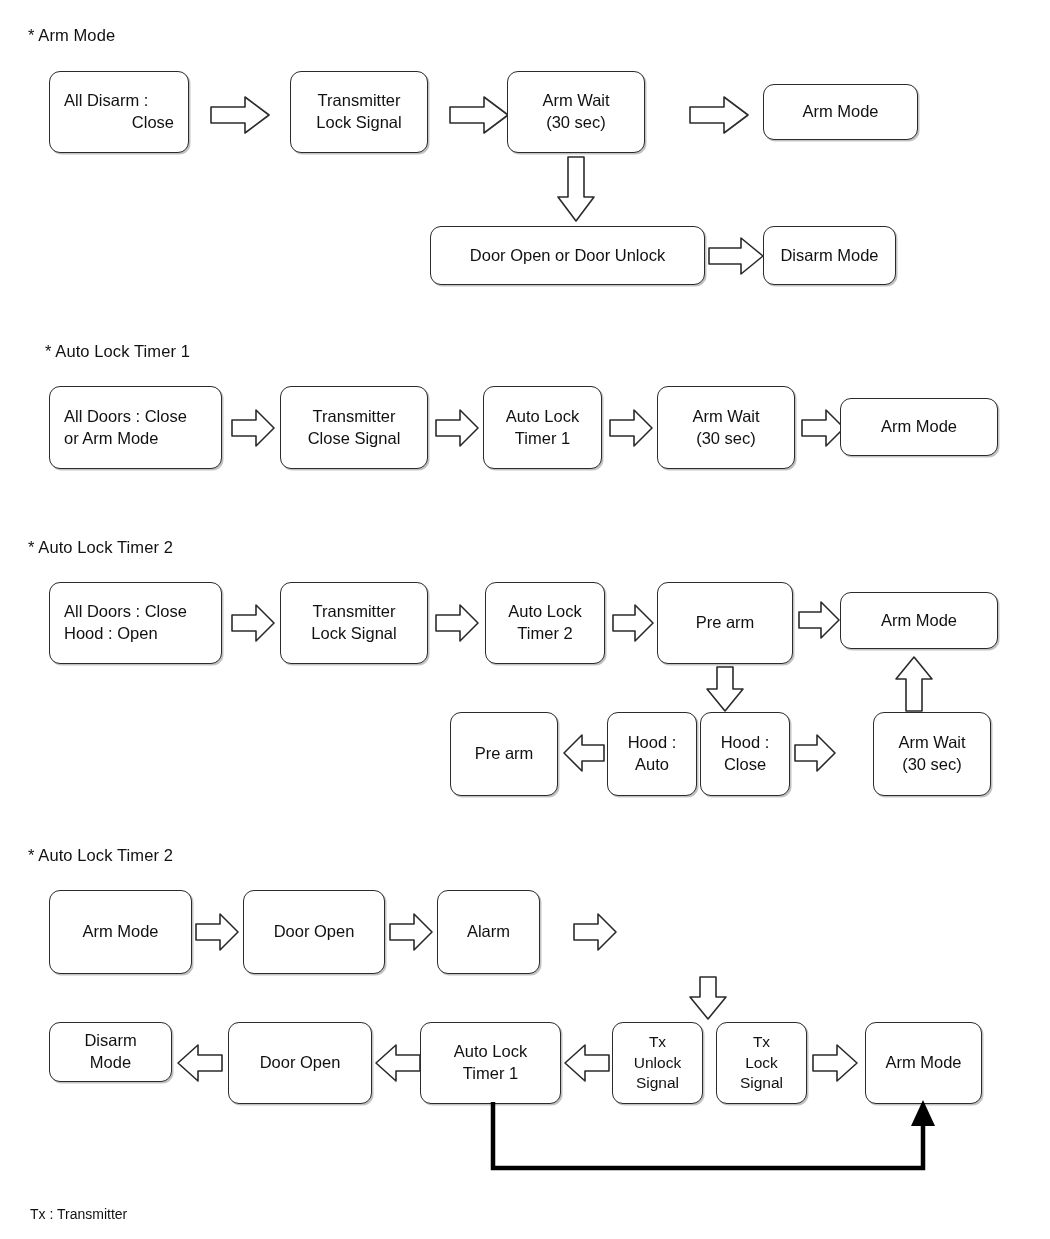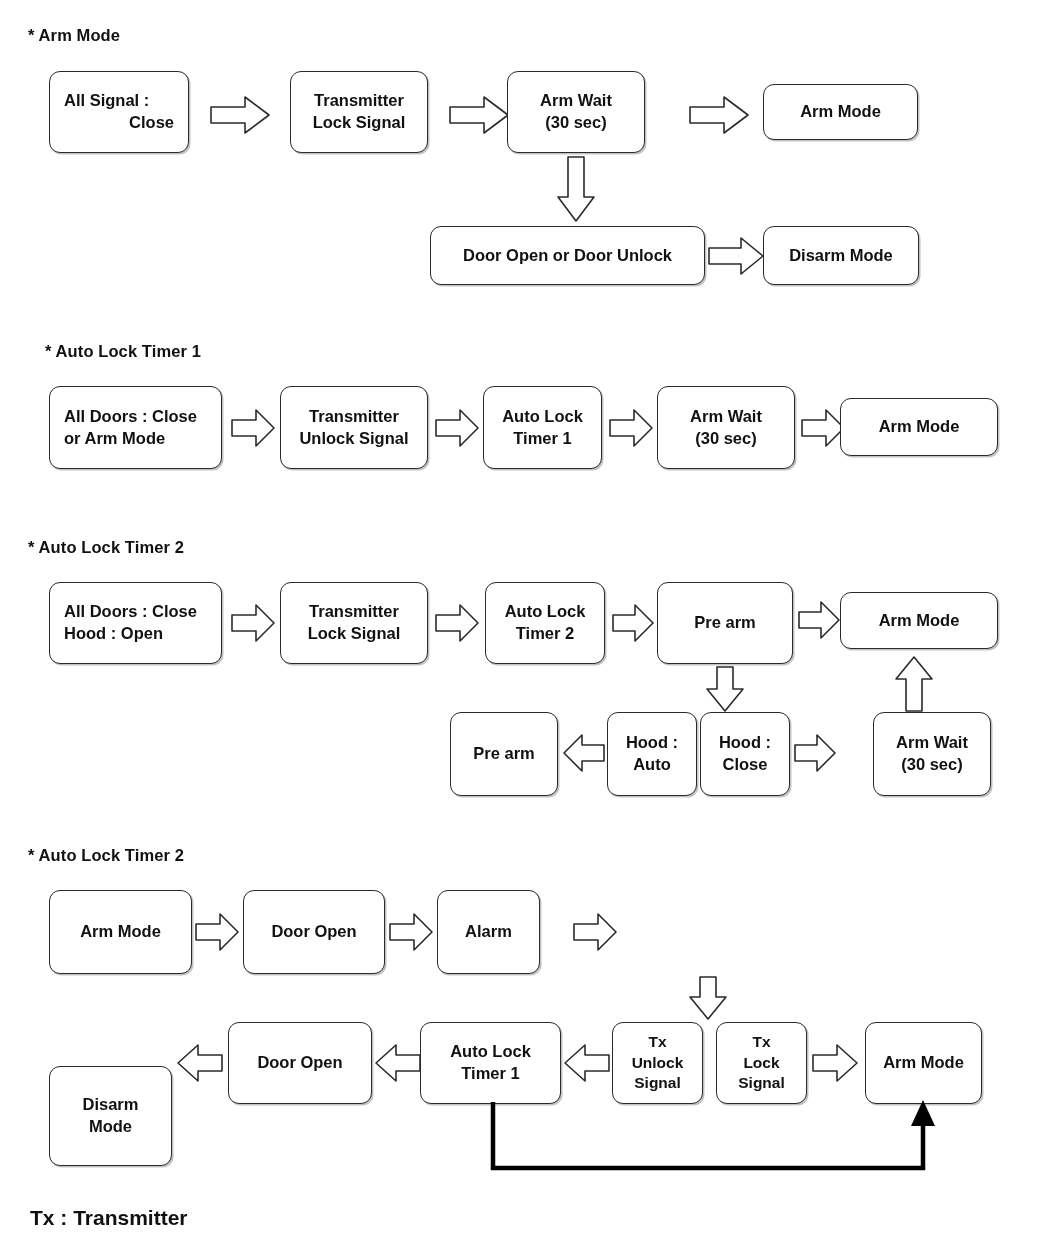--- a/index.html
+++ b/index.html
@@ -11,32 +11,31 @@
   body {
     font-family: "Liberation Sans", sans-serif;
     color: #1a1a1a;
   }
   #canvas {
     position: relative;
     width: 1050px;
     height: 1239px;
     background: #ffffff;
     overflow: hidden;
-    font-weight: bold;
   }
   .section-title {
     position: absolute;
     font-size: 16.5px;
     color: #111111;
     white-space: nowrap;
     letter-spacing: 0.1px;
   }
   .footnote {
     position: absolute;
-    font-size: 21px;
+    font-size: 14px;
     color: #111111;
     white-space: nowrap;
   }
   .node {
     position: absolute;
     box-sizing: border-box;
     border: 1.6px solid #2b2b2b;
     border-radius: 11px;
     background: #ffffff;
     display: flex;
@@ -77,21 +76,21 @@
   .feedback svg { display: block; overflow: visible; }
 </style>
 </head>
 <body>
 
 <div id="canvas">
 
   <div class="section-title" style="left:28px; top:26px;">* Arm Mode</div>
 
   <div class="node align-split" style="left:49px; top:71px; width:140px; height:82px;">
-    <span class="ln">All Signal :</span>
+    <span class="ln">All Disarm :</span>
     <span class="ln right">Close</span>
   </div>
 
   <div class="arrow" style="left:209px; top:95px;">
     <svg width="62" height="40" viewBox="0 0 62 40">
       <path d="M2,12 L36,12 L36,2 L60,20 L36,38 L36,28 L2,28 Z" fill="#ffffff" stroke="#2b2b2b" stroke-width="1.6" stroke-linejoin="round"></path>
     </svg>
   </div>
 
   <div class="node" style="left:290px; top:71px; width:138px; height:82px;">
@@ -129,40 +128,40 @@
   <div class="node" style="left:430px; top:226px; width:275px; height:59px;">
     <span class="ln">Door Open or Door Unlock</span>
   </div>
 
   <div class="arrow" style="left:707px; top:236px;">
     <svg width="58" height="40" viewBox="0 0 58 40">
       <path d="M2,12 L34,12 L34,2 L56,20 L34,38 L34,28 L2,28 Z" fill="#ffffff" stroke="#2b2b2b" stroke-width="1.6" stroke-linejoin="round"></path>
     </svg>
   </div>
 
-  <div class="node" style="left:763px; top:226px; width:156px; height:59px;">
+  <div class="node" style="left:763px; top:226px; width:133px; height:59px;">
     <span class="ln">Disarm Mode</span>
   </div>
 
   <div class="section-title" style="left:45px; top:342px;">* Auto Lock Timer 1</div>
 
   <div class="node align-left" style="left:49px; top:386px; width:173px; height:83px;">
     <span class="ln">All Doors : Close</span>
     <span class="ln">or Arm Mode</span>
   </div>
 
   <div class="arrow" style="left:230px; top:408px;">
     <svg width="46" height="40" viewBox="0 0 46 40">
       <path d="M2,12 L26,12 L26,2 L44,20 L26,38 L26,28 L2,28 Z" fill="#ffffff" stroke="#2b2b2b" stroke-width="1.6" stroke-linejoin="round"></path>
     </svg>
   </div>
 
   <div class="node" style="left:280px; top:386px; width:148px; height:83px;">
     <span class="ln">Transmitter</span>
-    <span class="ln">Unlock Signal</span>
+    <span class="ln">Close Signal</span>
   </div>
 
   <div class="arrow" style="left:434px; top:408px;">
     <svg width="46" height="40" viewBox="0 0 46 40">
       <path d="M2,12 L26,12 L26,2 L44,20 L26,38 L26,28 L2,28 Z" fill="#ffffff" stroke="#2b2b2b" stroke-width="1.6" stroke-linejoin="round"></path>
     </svg>
   </div>
 
   <div class="node" style="left:483px; top:386px; width:119px; height:83px;">
     <span class="ln">Auto Lock</span>
@@ -314,21 +313,21 @@
     </svg>
   </div>
 
 
   <div class="arrow" style="left:688px; top:975px;">
     <svg width="40" height="46" viewBox="0 0 40 46">
       <path d="M12,2 L28,2 L28,22 L38,22 L20,44 L2,22 L12,22 Z" fill="#ffffff" stroke="#2b2b2b" stroke-width="1.6" stroke-linejoin="round"></path>
     </svg>
   </div>
 
-  <div class="node" style="left:49px; top:1022px; width:123px; height:100px;margin-top:44px;">
+  <div class="node" style="left:49px; top:1022px; width:123px; height:60px;">
     <span class="ln">Disarm</span>
     <span class="ln">Mode</span>
   </div>
 
   <div class="arrow" style="left:176px; top:1043px;">
     <svg width="48" height="40" viewBox="0 0 48 40">
       <path d="M46,12 L22,12 L22,2 L2,20 L22,38 L22,28 L46,28 Z" fill="#ffffff" stroke="#2b2b2b" stroke-width="1.6" stroke-linejoin="round"></path>
     </svg>
   </div>
 

